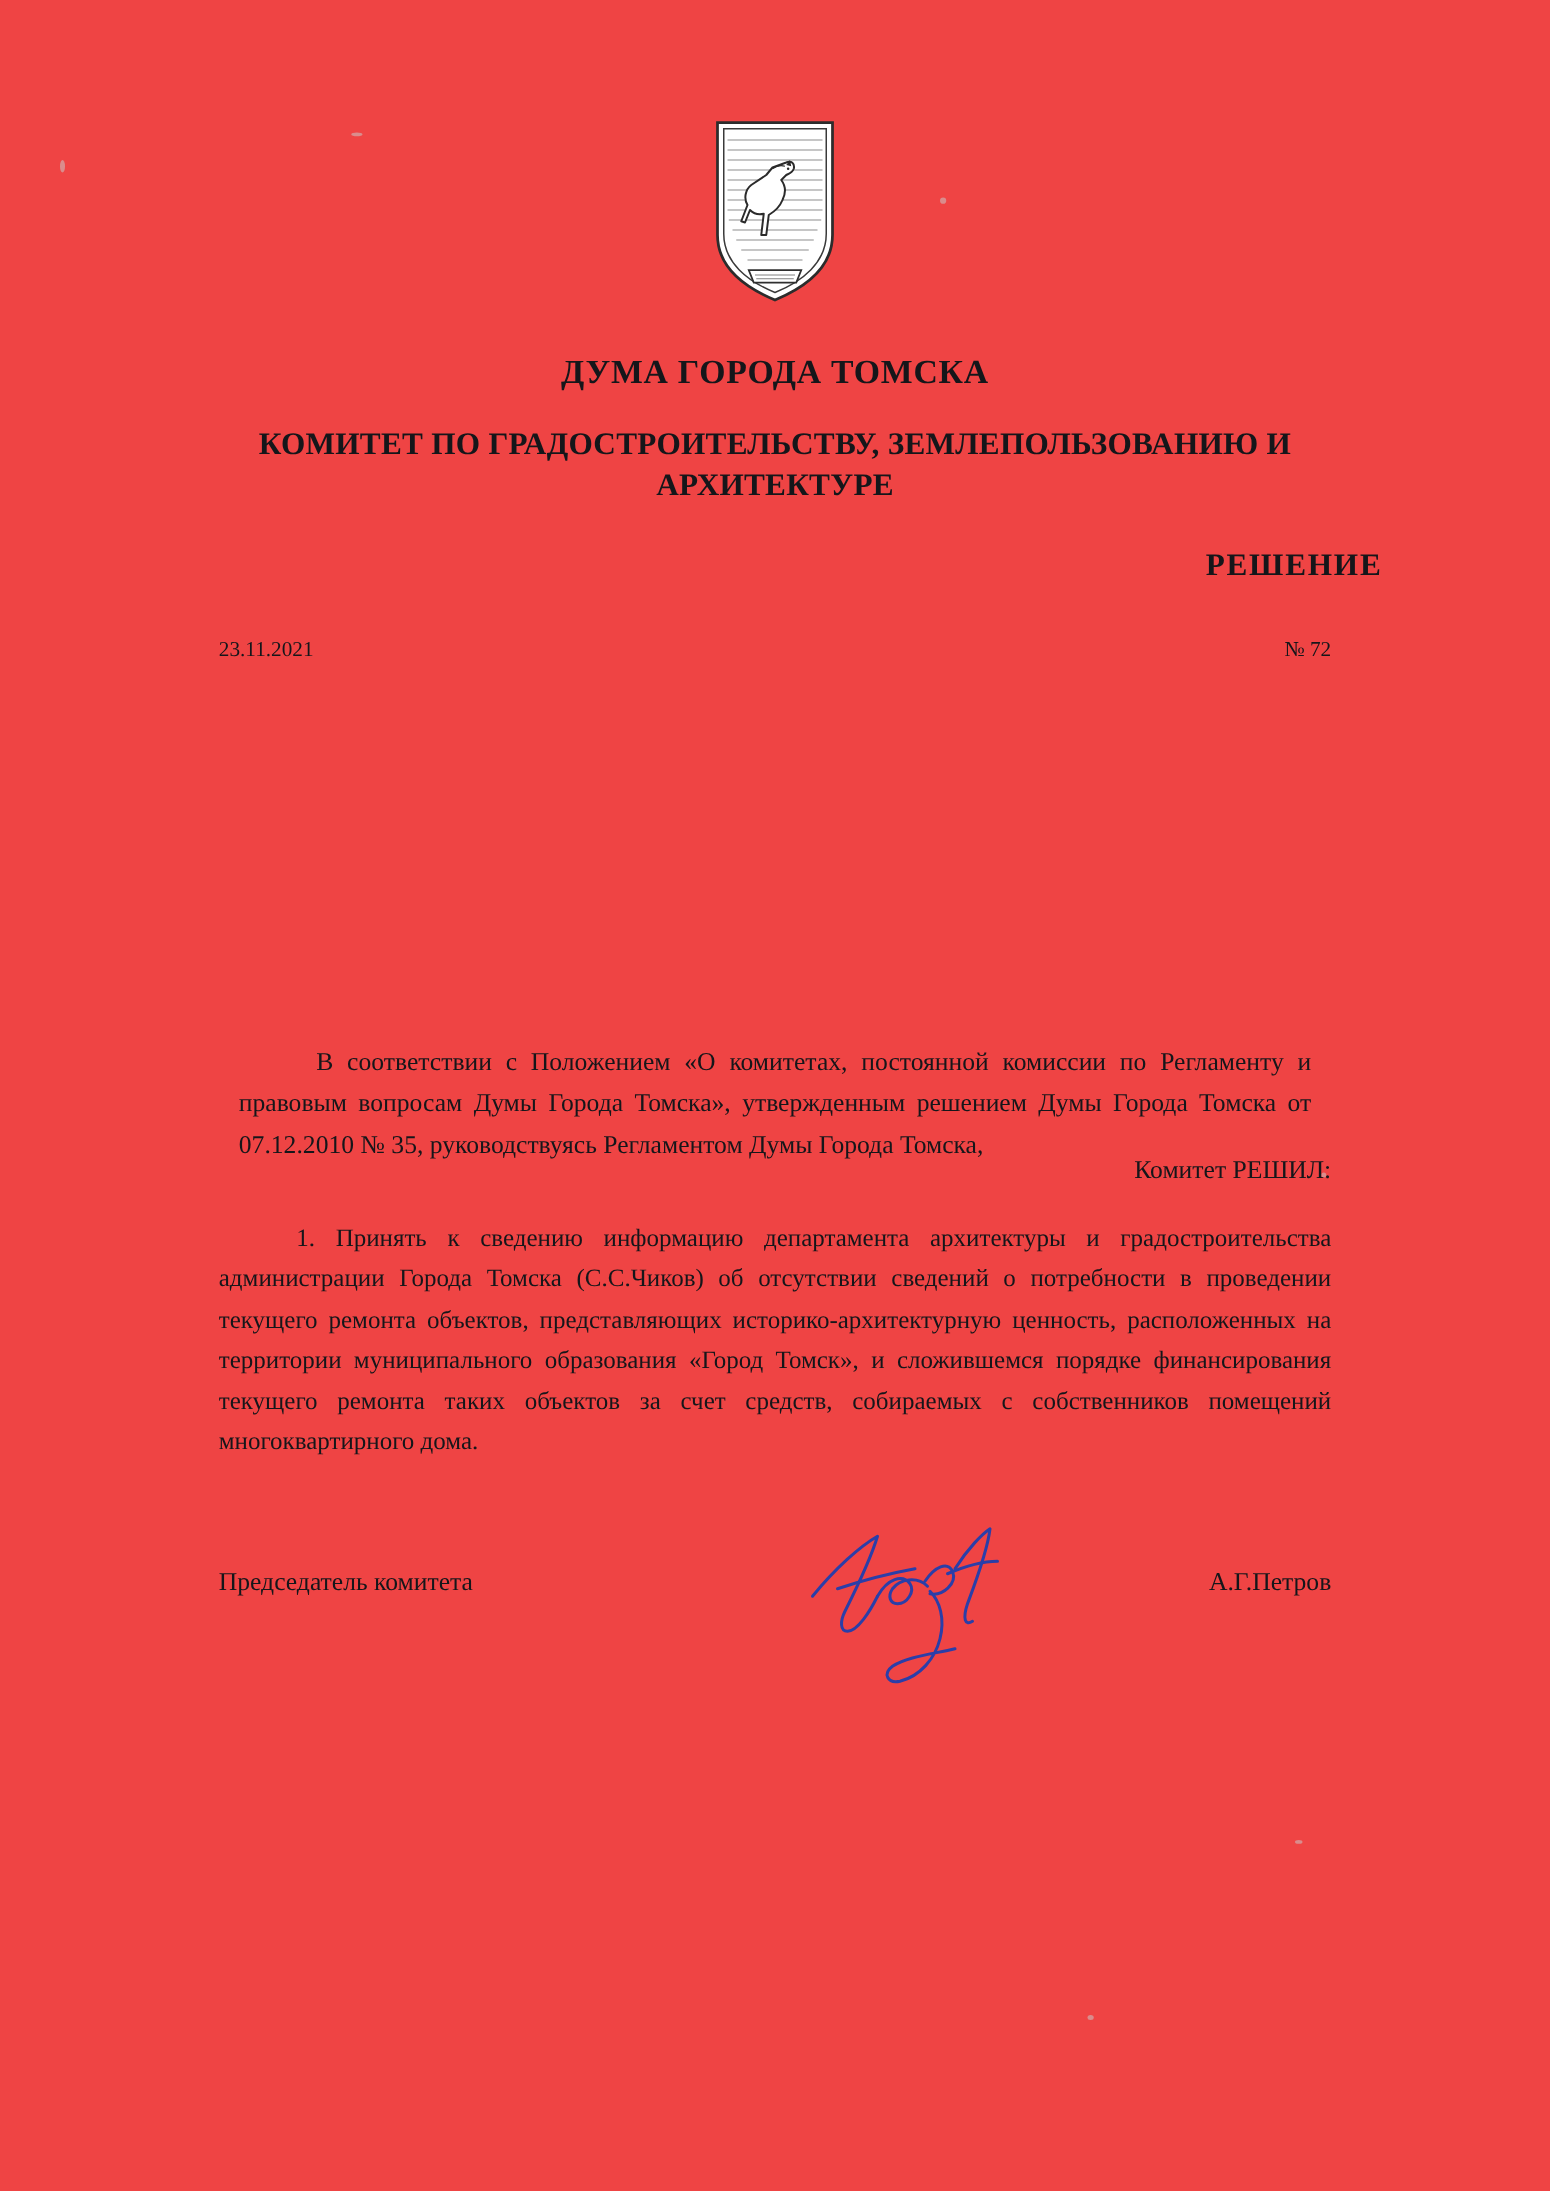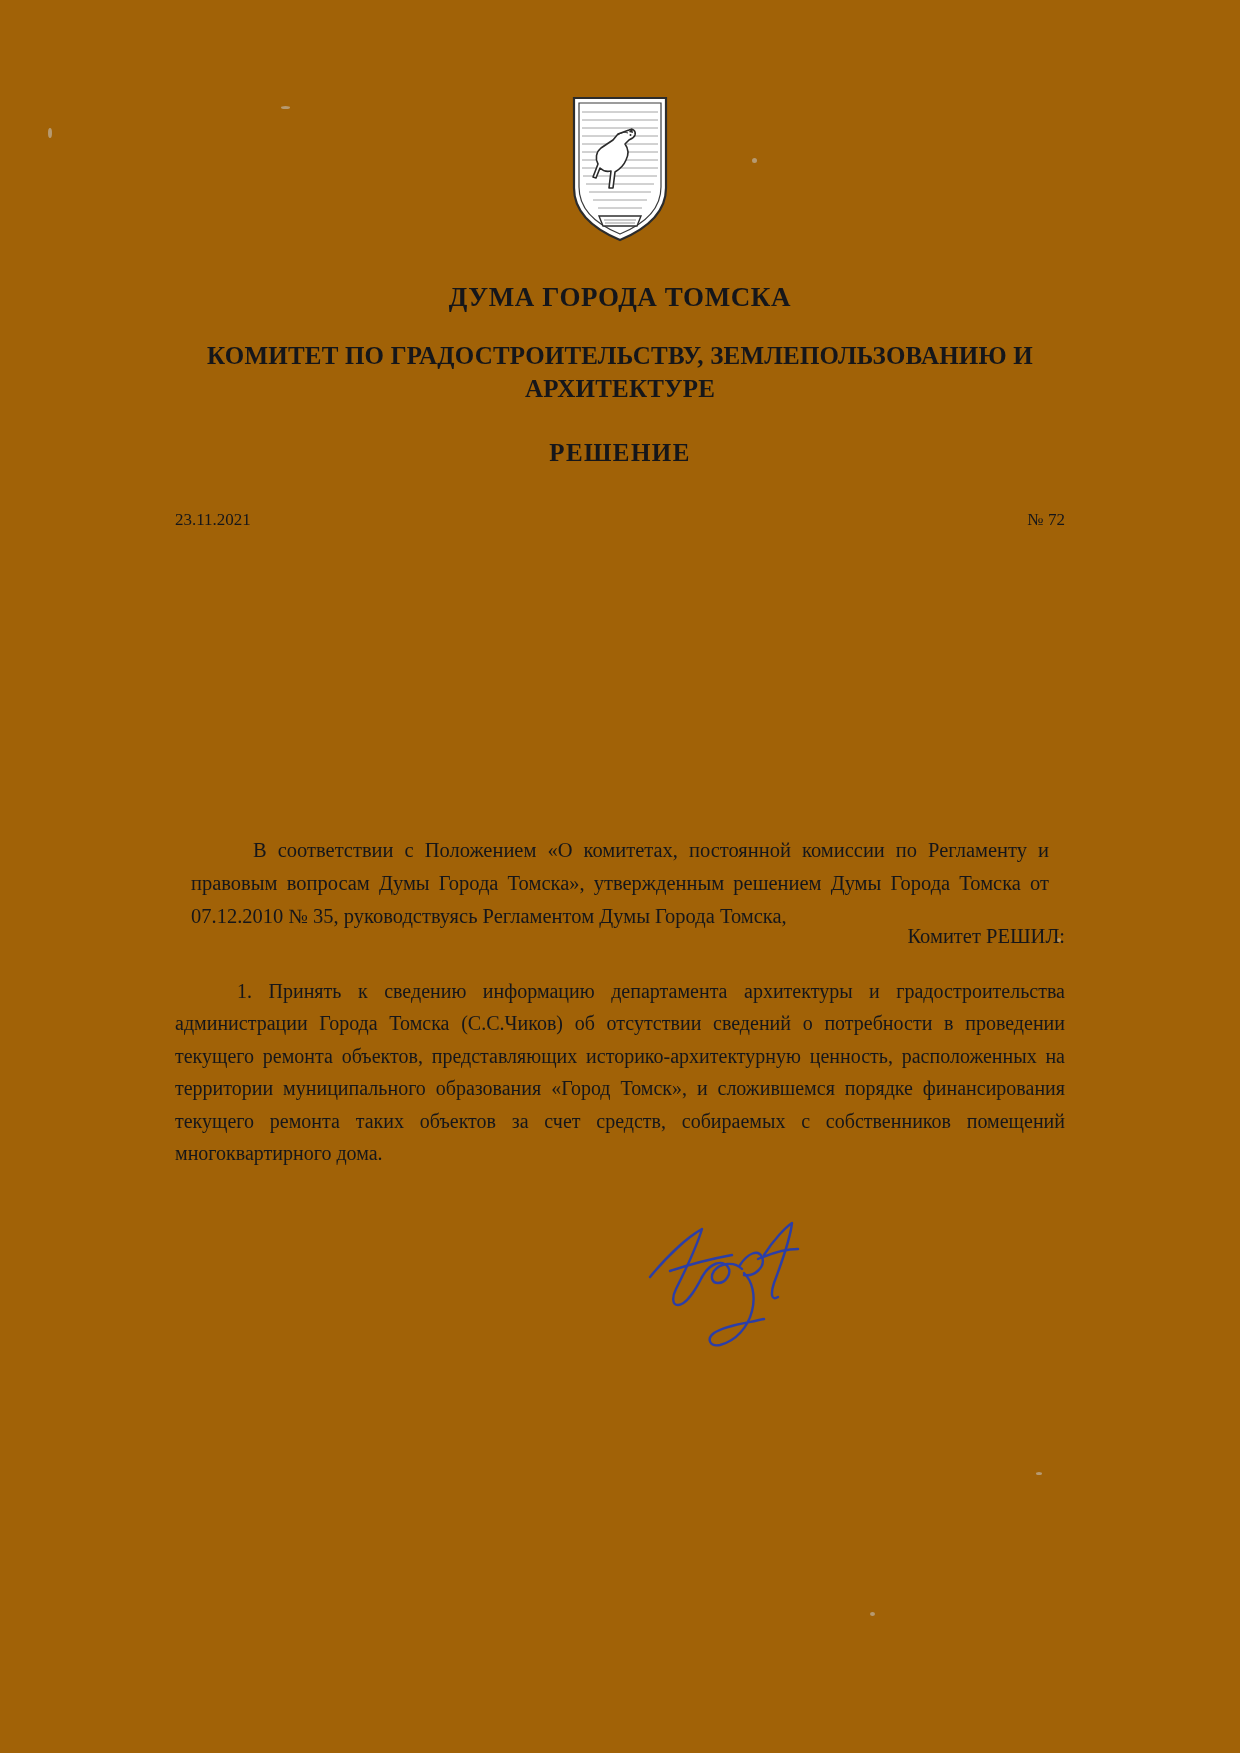--- a/index.html
+++ b/index.html
@@ -12,21 +12,21 @@
     height: 1753px;
     position: relative;
     font-family: "Liberation Serif", serif;
     color: #15161a;
     overflow: hidden;
   }
 
   .page {
     position: absolute;
     inset: 0;
-    background: #a16207;
+    background: #ef4444;
     text-decoration: underline;
   }
 
   
   .speck {
     position: absolute;
     background: #c9c9c9;
     border-radius: 50%;
     opacity: .55;
   }
@@ -61,21 +61,22 @@
     font-size: 25px;
     font-weight: bold;
     line-height: 1.32;
     letter-spacing: .2px;
     margin: 12px 0 34px 0;
   }
   .doc-kind {
     font-size: 25px;
     font-weight: bold;
     letter-spacing: 1.4px;
-    margin: 4px;
+    margin: 14px;
+    text-align: right;
   }
 
   .meta-row {
     position: absolute;
     left: 175px;
     right: 175px;
     top: 510px;
     display: flex;
     justify-content: space-between;
     font-size: 17px;
@@ -228,14 +229,18 @@
       <path d="M10 62 C28 40 48 22 62 14 C56 34 44 58 36 74 C32 82 32 90 38 90 C46 90 56 74 62 62"></path>
       <path d="M30 56 C48 50 70 44 92 40"></path>
       <path d="M62 62 C70 48 82 44 88 52 C92 58 86 68 78 68 C72 68 70 62 74 56 C80 48 94 46 102 54"></path>
       <path d="M100 50 C108 38 118 34 122 42 C126 52 114 62 104 60"></path>
       <path d="M104 58 C112 66 116 80 112 96 C108 112 96 126 80 130 C70 132 66 124 74 118 C86 110 108 108 124 104"></path>
       <path d="M124 40 C134 24 146 12 152 8 C150 26 140 52 134 68 C130 80 132 86 138 82"></path>
       <path d="M118 44 C132 38 146 34 158 34"></path>
     </g>
   </svg>
 
+  <div class="sign-row">
+    <span class="sign-title">Председатель комитета</span>
+    <span class="sign-name">А.Г.Петров</span>
+  </div>
 
 </div>
 
 </body></html>

